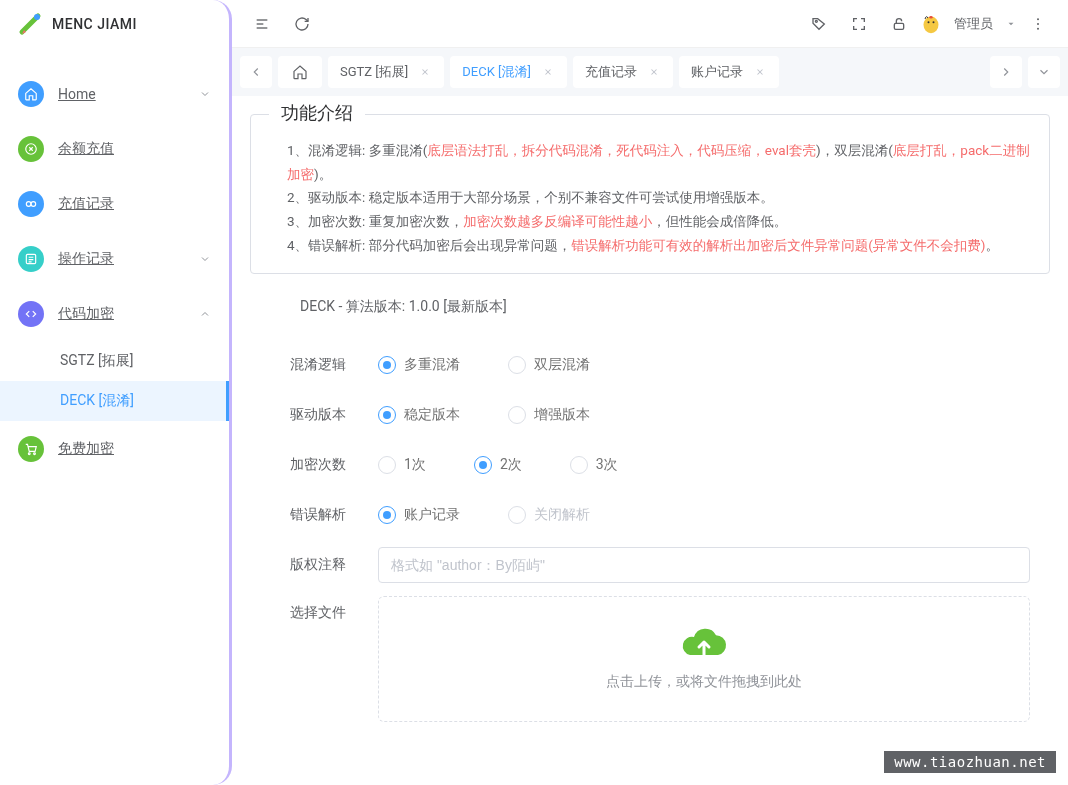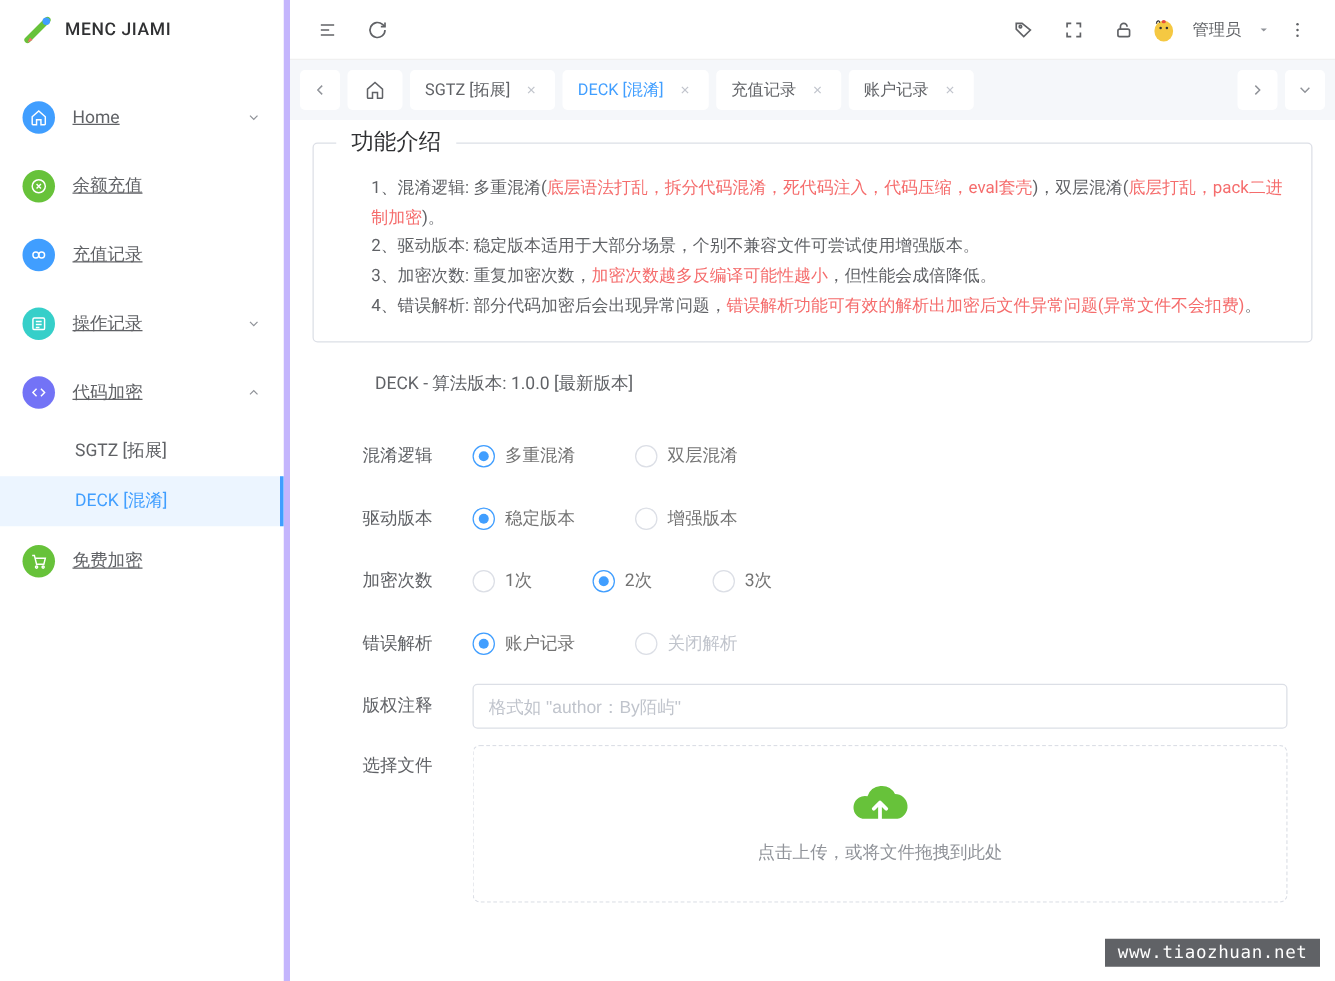--- a/index.html
+++ b/index.html
@@ -1,18 +1,18 @@
 <!DOCTYPE html>
 <html><head>
 <meta charset="utf-8">
 <style>
 * { margin: 0; padding: 0; box-sizing: border-box; }
 body { font-family: -apple-system, BlinkMacSystemFont, "Segoe UI", Roboto, "Helvetica Neue", Arial, sans-serif; font-size: 14px; color: #606266; background: #fff; width: 1068px; height: 785px; overflow: hidden; }
 .container { display: flex; height: 100%; }
-.sidebar { width: 232px; background: #fff; border-right: 5px solid #c4b5fd; display: flex; flex-direction: column; }
+.sidebar { width: 232px; background: #fff; border-right: 3px solid #c4b5fd; display: flex; flex-direction: column; border-radius: 19px; }
 .logo-area { height: 48px; display: flex; align-items: center; padding: 0 18px; }
 .logo-icon { width: 24px; height: 24px; margin-right: 10px; position: relative; }
 .logo-text { font-size: 14px; font-weight: 500; color: #303133; letter-spacing: 0.5px; }
 .menu { flex: 1; overflow-y: auto; padding-top: 18px; }
 .menu-item { height: 55px; display: flex; align-items: center; padding: 0 18px; cursor: pointer; position: relative; text-decoration: underline; }
 .menu-icon { width: 26px; height: 26px; border-radius: 50%; display: flex; align-items: center; justify-content: center; margin-right: 14px; color: #fff; }
 .mi-blue { background: #409eff; }
 .mi-green { background: #67c23a; }
 .mi-teal { background: #36cfc9; }
 .mi-purple { background: #7373f6; }
@@ -29,21 +29,21 @@
 .user-avatar { width: 20px; height: 20px; }
 .user-name { font-size: 13px; color: #606266; }
 .tabs-row { height: 48px; display: flex; align-items: center; padding: 0 8px; gap: 6px; background: #f5f7fa; }
 .tab-nav { width: 32px; height: 32px; display: flex; align-items: center; justify-content: center; background: #fff; border-radius: 4px; cursor: pointer; color: #909399; }
 .tab-home { width: 44px; height: 32px; display: flex; align-items: center; justify-content: center; background: #fff; border-radius: 4px; cursor: pointer; color: #606266; }
 .tab { height: 32px; display: flex; align-items: center; padding: 0 12px; background: #fff; border-radius: 4px; gap: 10px; cursor: pointer; font-size: 13px; }
 .tab.active { color: #409eff; }
 .tab-close { width: 14px; height: 14px; display: flex; align-items: center; justify-content: center; color: #c0c4cc; border-radius: 50%; }
 .tabs-spacer { flex: 1; }
 .content { flex: 1; overflow-y: auto; padding: 18px; }
-.panel { border: 1px solid #dcdfe6; border-radius: 4px; padding: 24px 18px 16px 28px; position: relative; margin-bottom: 24px; }
+.panel { border: 1px solid #dcdfe6; border-radius: 4px; padding: 24px 18px 16px 18px; position: relative; margin-bottom: 24px; }
 .panel-title { position: absolute; top: -14px; left: 18px; background: #fff; padding: 0 12px; font-size: 18px; color: #303133; }
 .intro-line { font-size: 13.5px; line-height: 1.75; color: #606266; padding-left: 18px; }
 .intro-line .hl { color: #f56c6c; }
 .version-text { font-size: 14px; color: #606266; margin-bottom: 24px; padding-left: 2px; margin-left: 48px; }
 .form { padding-left: 40px; padding-right: 20px; }
 .form-row { display: flex; align-items: center; min-height: 50px; }
 .form-label { width: 74px; text-align: justify; font-size: 14px; color: #606266; margin-right: 14px; font-family: Liberation Serif, serif; }
 .radio-group { display: flex; gap: 48px; }
 .radio { display: flex; align-items: center; gap: 8px; cursor: pointer; }
 .radio-dot { width: 18px; height: 18px; border: 1px solid #dcdfe6; border-radius: 50%; display: flex; align-items: center; justify-content: center; }

